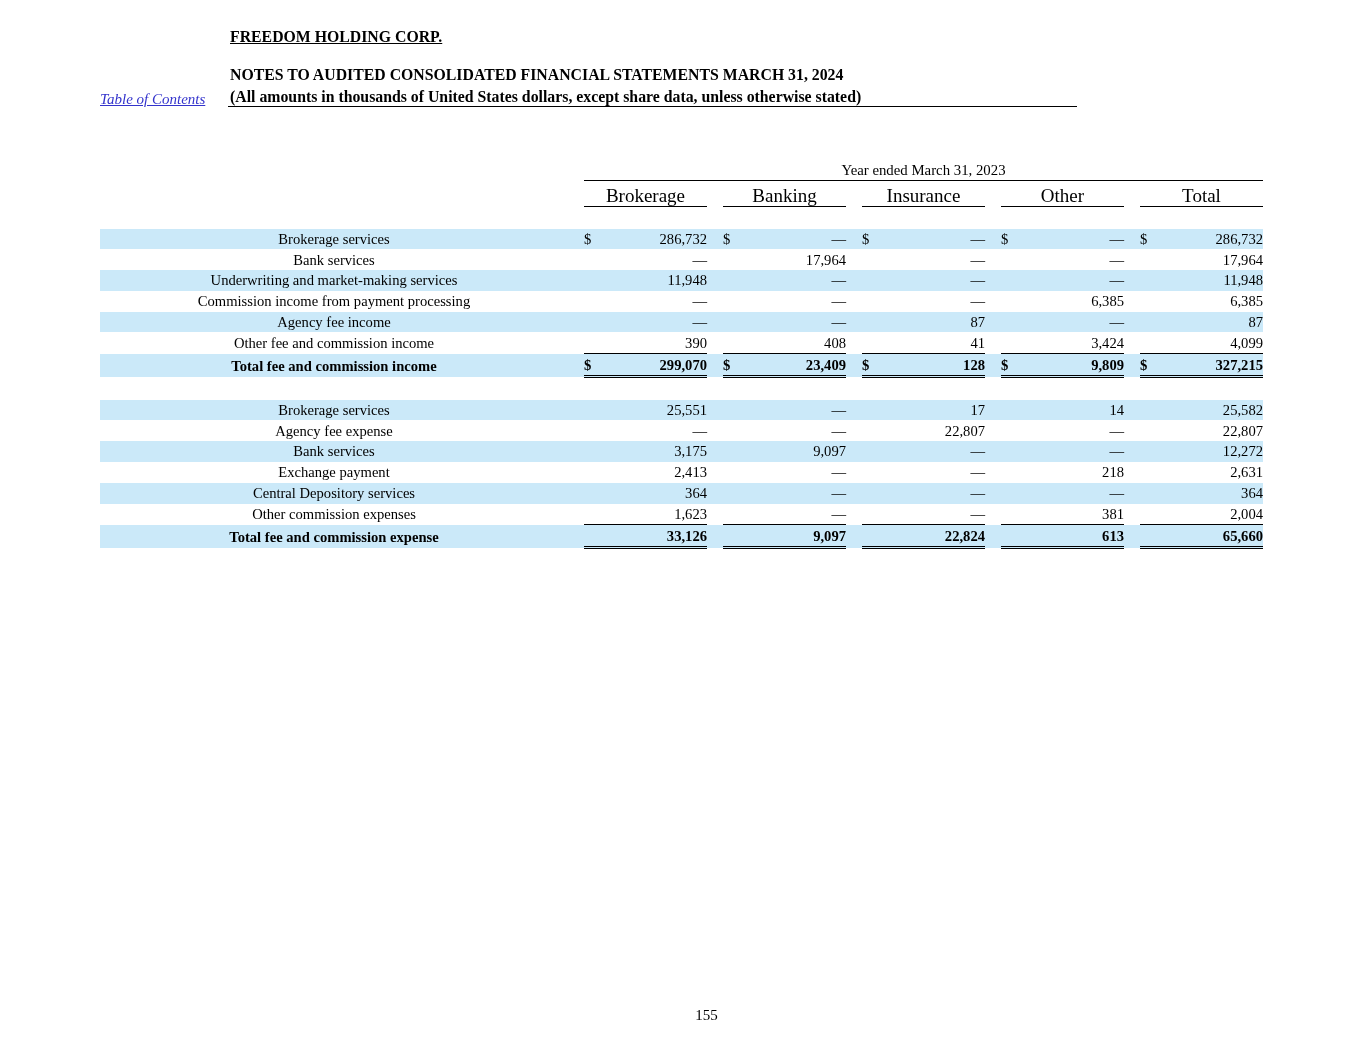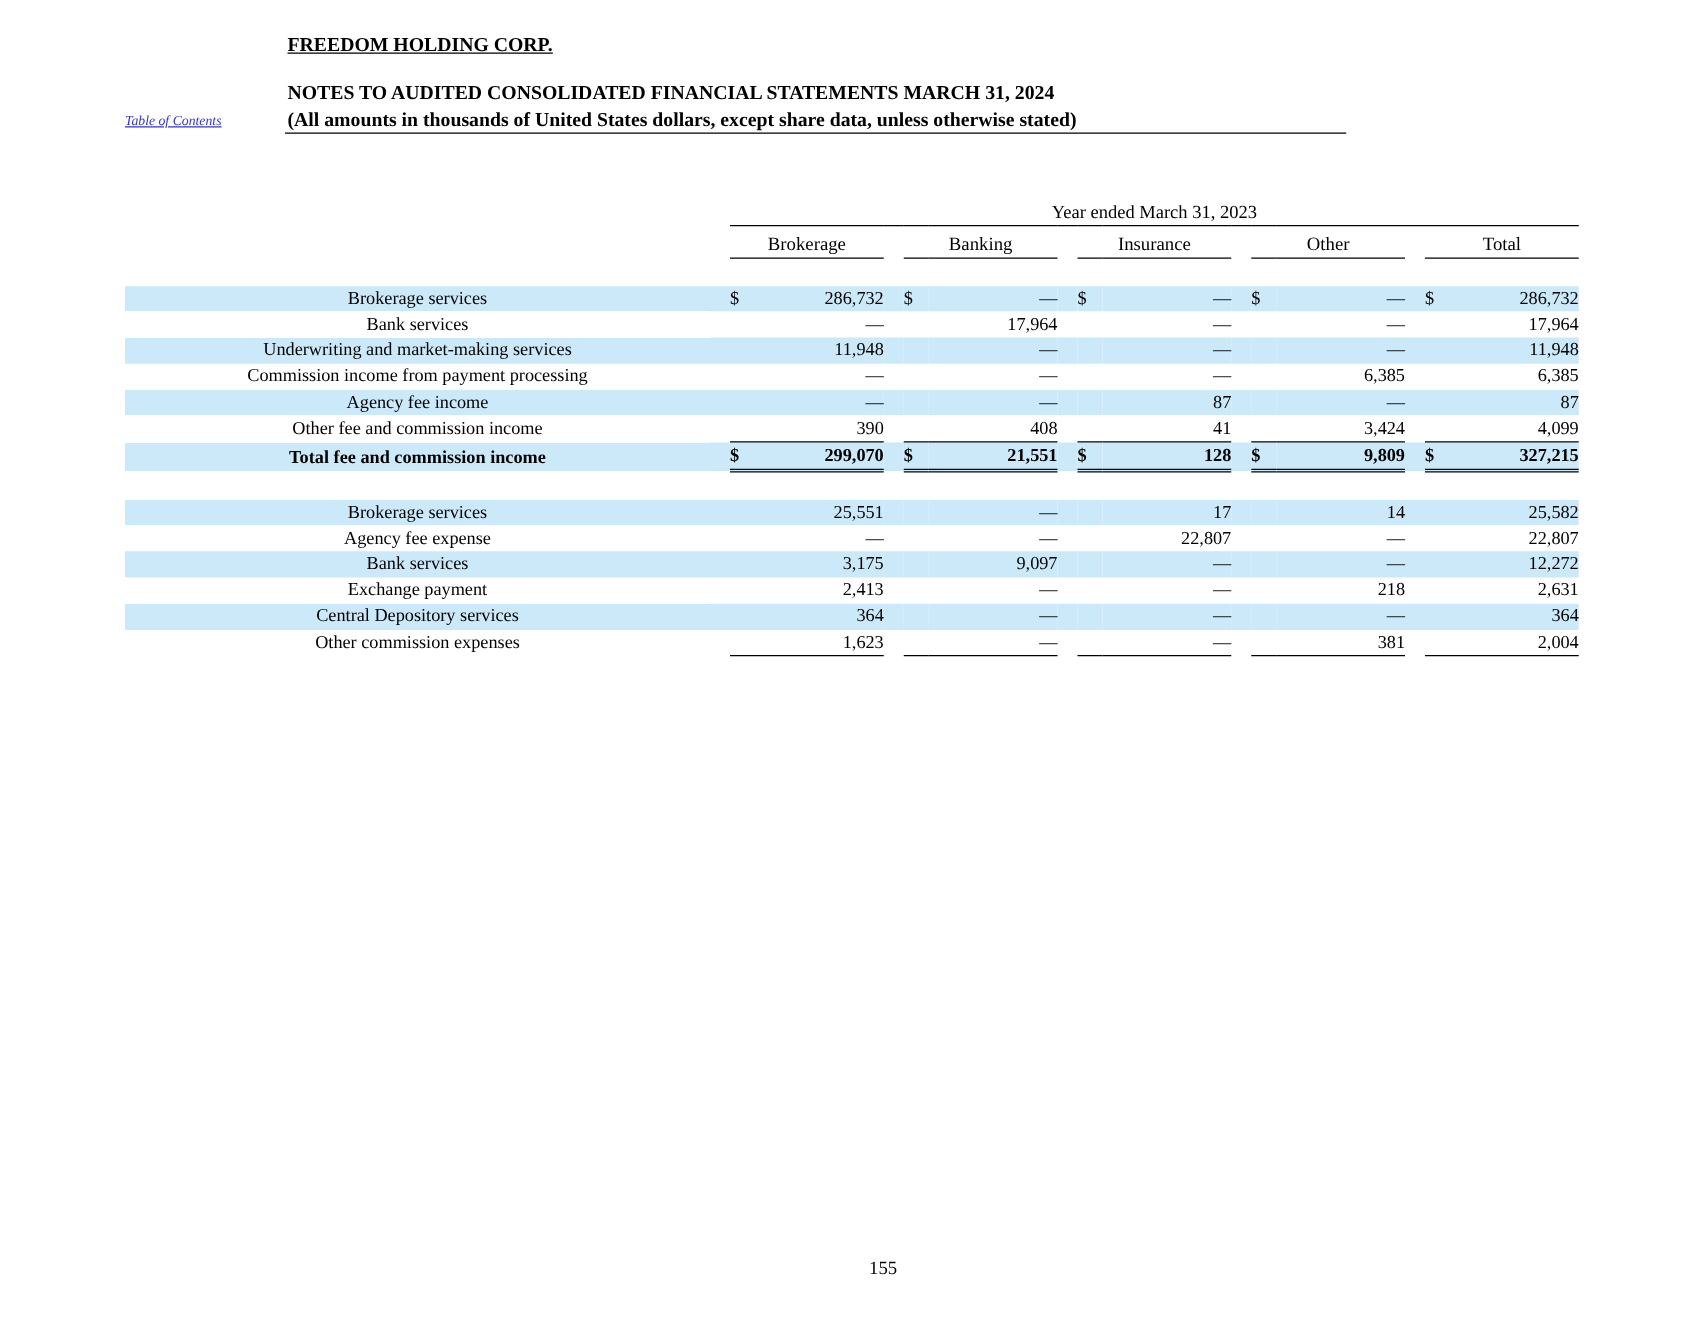--- a/index.html
+++ b/index.html
@@ -2,42 +2,42 @@
 <html><head>
 <meta charset="utf-8">
 <style>
   html,body{margin:0;padding:0;}
   body{
     width:1365px;height:1055px;background:#ffffff;position:relative;
     font-family:"Liberation Serif", serif;color:#000;
   }
   .toc-link{
     position:absolute;left:100px;top:91px;
-    font-size:11px;font-style:italic;text-decoration:underline;
+    font-size:15px;font-style:italic;text-decoration:underline;
     color:var(--link,#3333cc);cursor:pointer;white-space:nowrap;
   }
   .hdr-line{position:absolute;left:230px;font-weight:bold;font-size:15.8px;white-space:nowrap;}
   .company{top:28px;text-decoration:underline;}
   .title{top:66px;}
   .subtitle{top:88px;}
   .subtitle-rule{position:absolute;left:228px;top:106px;width:849px;border-top:1.5px solid #000;height:0;}
 
   table.fin{
     position:absolute;left:100px;top:158px;
     border-collapse:collapse;table-layout:fixed;
     font-size:14.6px;
   }
   table.fin td, table.fin th{
     padding:0;margin:0;vertical-align:bottom;white-space:nowrap;
     height:20.8px;line-height:20.5px;font-weight:normal;
   }
   thead tr.year-row td, thead tr.year-row th{height:22px;margin-top:35px;}
   thead tr.cols-row td, thead tr.cols-row th{height:25px;}
   .year-h{font-weight:bold;text-align:center;border-bottom:1.5px solid #000;font-size:14.8px;}
-  .col-h{font-weight:bold;text-align:center;border-bottom:1.5px solid #000;font-size:15px;font-family:Liberation Serif, serif;}
+  .col-h{font-weight:bold;text-align:center;border-bottom:1.5px solid #000;font-size:19px;font-family:Liberation Serif, serif;}
   .lbl{text-align:center;padding-left:5px;overflow:hidden;}
   .dol{text-align:left;padding-left:2px;}
   .val{text-align:right;padding-right:6px;}
   tr.shaded td{background:var(--hl,#cbe9f9);}
   tr.bold td{font-weight:bold;}
   .tot{font-weight:bold;}
   .u1{border-bottom:1.2px solid #000;}
   .u2{border-bottom:3.5px double #000;}
   tr.spacer-row td{height:21.5px;background:#fff;}
   .page-number{
@@ -206,21 +206,21 @@
         <td class="dol u1"></td>
         <td class="val u1 tot">4,099</td>
       </tr>
       <tr class="shaded bold">
         <td class="lbl">Total fee and commission income</td>
         <td class="gap"></td>
         <td class="dol u2">$</td>
         <td class="val u2">299,070</td>
         <td class="gap"></td>
         <td class="dol u2">$</td>
-        <td class="val u2">21,551</td>
+        <td class="val u2">23,409</td>
         <td class="gap"></td>
         <td class="dol u2">$</td>
         <td class="val u2">128</td>
         <td class="gap"></td>
         <td class="dol u2">$</td>
         <td class="val u2">9,809</td>
         <td class="gap"></td>
         <td class="dol u2">$</td>
         <td class="val u2 tot">327,215</td>
       </tr>
@@ -328,16 +328,34 @@
         <td class="gap"></td>
         <td class="dol u1"></td>
         <td class="val u1">—</td>
         <td class="gap"></td>
         <td class="dol u1"></td>
         <td class="val u1">381</td>
         <td class="gap"></td>
         <td class="dol u1"></td>
         <td class="val u1 tot">2,004</td>
       </tr>
+      <tr class="shaded bold">
+        <td class="lbl">Total fee and commission expense</td>
+        <td class="gap"></td>
+        <td class="dol u2"></td>
+        <td class="val u2">33,126</td>
+        <td class="gap"></td>
+        <td class="dol u2"></td>
+        <td class="val u2">9,097</td>
+        <td class="gap"></td>
+        <td class="dol u2"></td>
+        <td class="val u2">22,824</td>
+        <td class="gap"></td>
+        <td class="dol u2"></td>
+        <td class="val u2">613</td>
+        <td class="gap"></td>
+        <td class="dol u2"></td>
+        <td class="val u2 tot">65,660</td>
+      </tr>
     </tbody>
 </table>
 
 <div class="page-number">155</div>
 
 </body></html>

